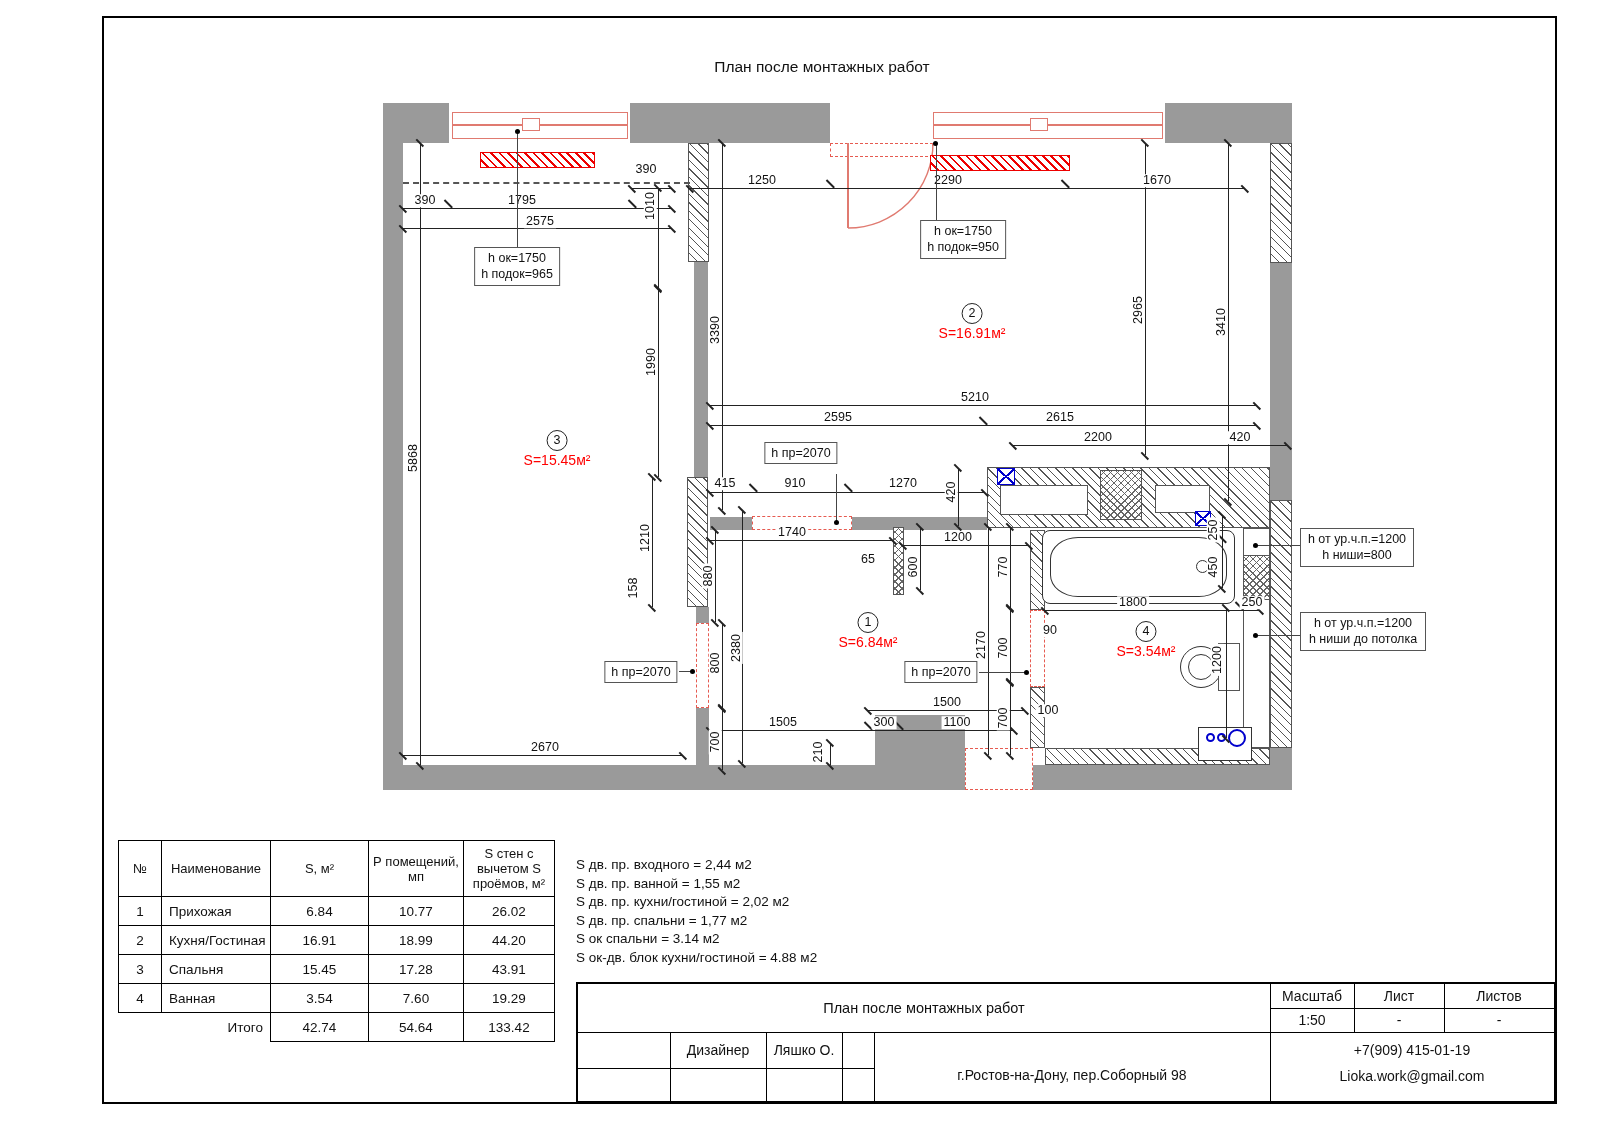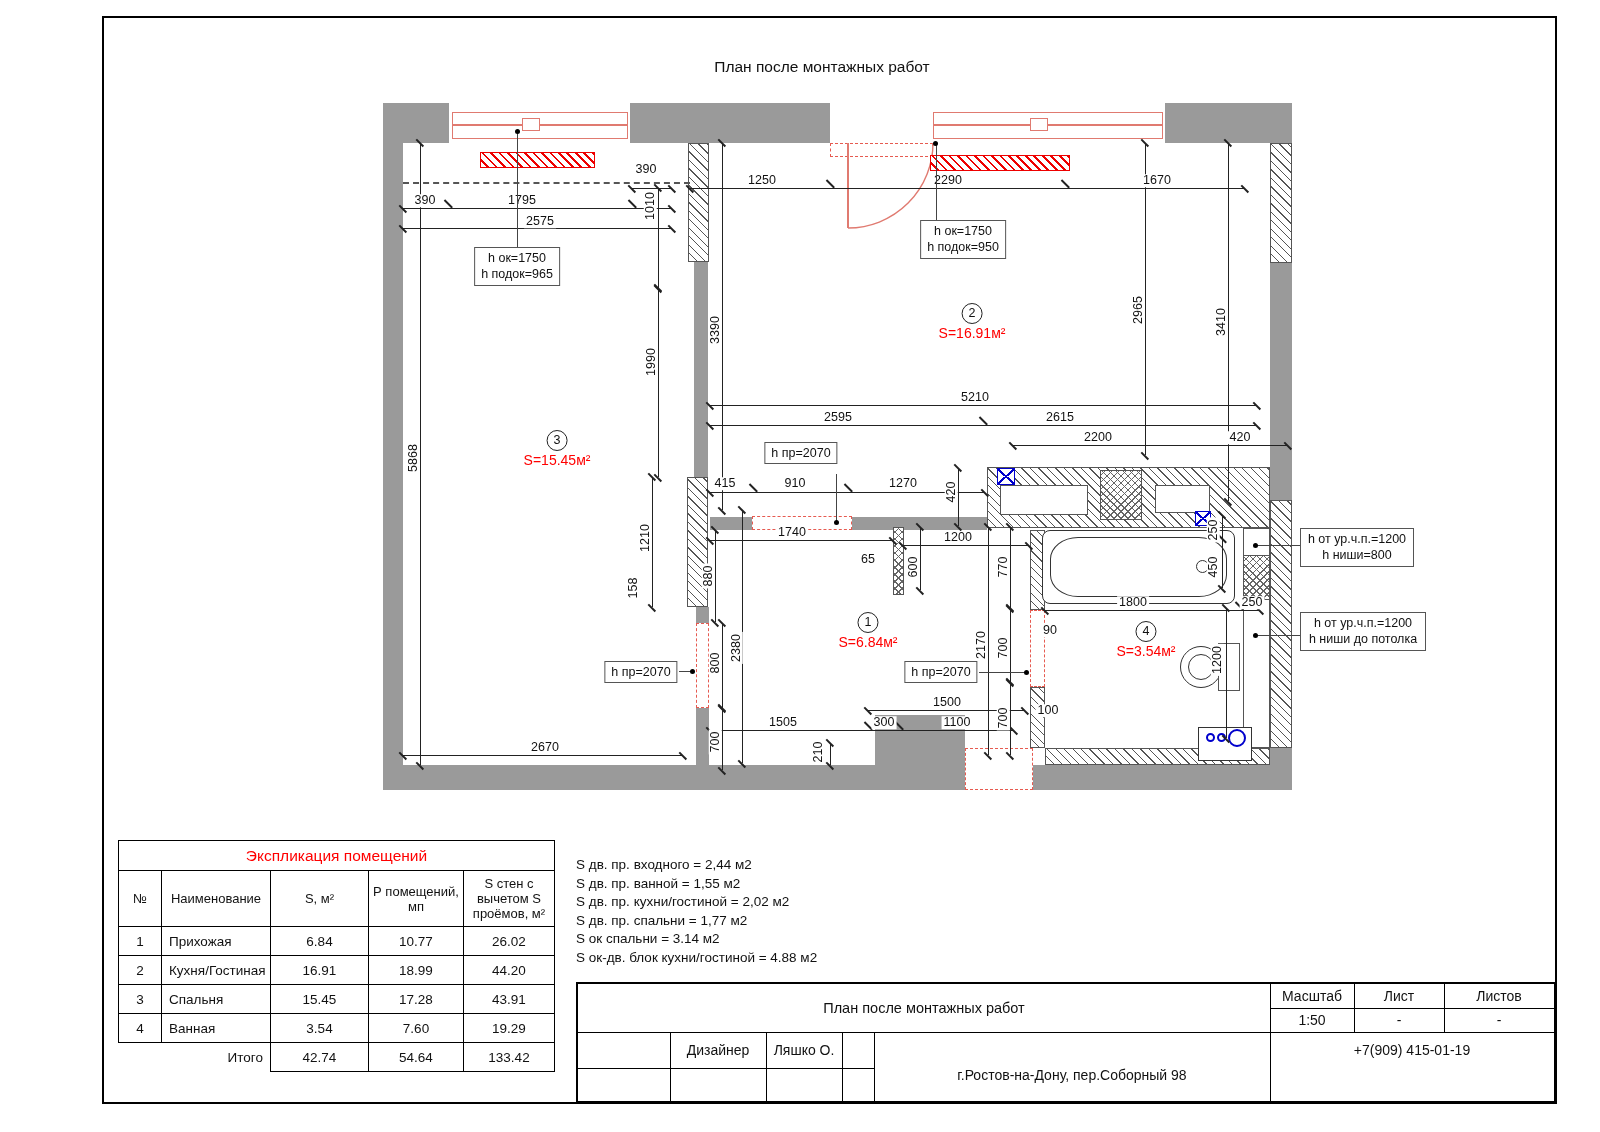--- a/index.html
+++ b/index.html
@@ -287,23 +287,20 @@
 </div>
 <i class="ld" style="left:1257px;top:635px;width:43px;height:1px"></i>
 <i class="dot" style="left:1253px;top:633px"></i>
 <div class="ann ra" style="left:1300px;top:612px;width:126px">
   <span>h от ур.ч.п.=1200</span>
   <span>h ниши до потолка</span>
 </div>
 
 <table class="expl">
   <tbody>
-      <tr>
-        <td class="tt" colspan="5">Экспликация помещений</td>
-      </tr>
   <tr class="hrow">
     <td class="hd" style="width:43px">№</td>
     <td class="hd" style="width:109px">Наименование</td>
     <td class="hd" style="width:98px">S, м²</td>
     <td class="hd" style="width:95px">Р помещений,
 мп</td>
     <td class="hd" style="width:91px">S стен с
 вычетом S
 проёмов, м²</td>
   </tr>
@@ -368,13 +365,14 @@
   <div class="tbt" style="left:692px;top:0;width:84px;height:24px">Масштаб</div>
   <div class="tbt" style="left:776px;top:0;width:90px;height:24px">Лист</div>
   <div class="tbt" style="left:866px;top:0;width:110px;height:24px">Листов</div>
   <div class="tbt" style="left:692px;top:24px;width:84px;height:24px">1:50</div>
   <div class="tbt" style="left:776px;top:24px;width:90px;height:24px">-</div>
   <div class="tbt" style="left:866px;top:24px;width:110px;height:24px">-</div>
   <div class="tbt" style="left:92px;top:48px;width:96px;height:36px">Дизайнер</div>
   <div class="tbt" style="left:188px;top:48px;width:76px;height:36px">Ляшко О.</div>
   <div class="tbt" style="left:296px;top:48px;width:396px;height:85px">г.Ростов-на-Дону, пер.Соборный 98</div>
   <div class="tbt" style="left:692px;top:52px;width:284px;height:28px">+7(909) 415-01-19</div>
+  <div class="tbt" style="left:692px;top:78px;width:284px;height:28px">Lioka.work@gmail.com</div>
 </div>
 
 </body></html>

